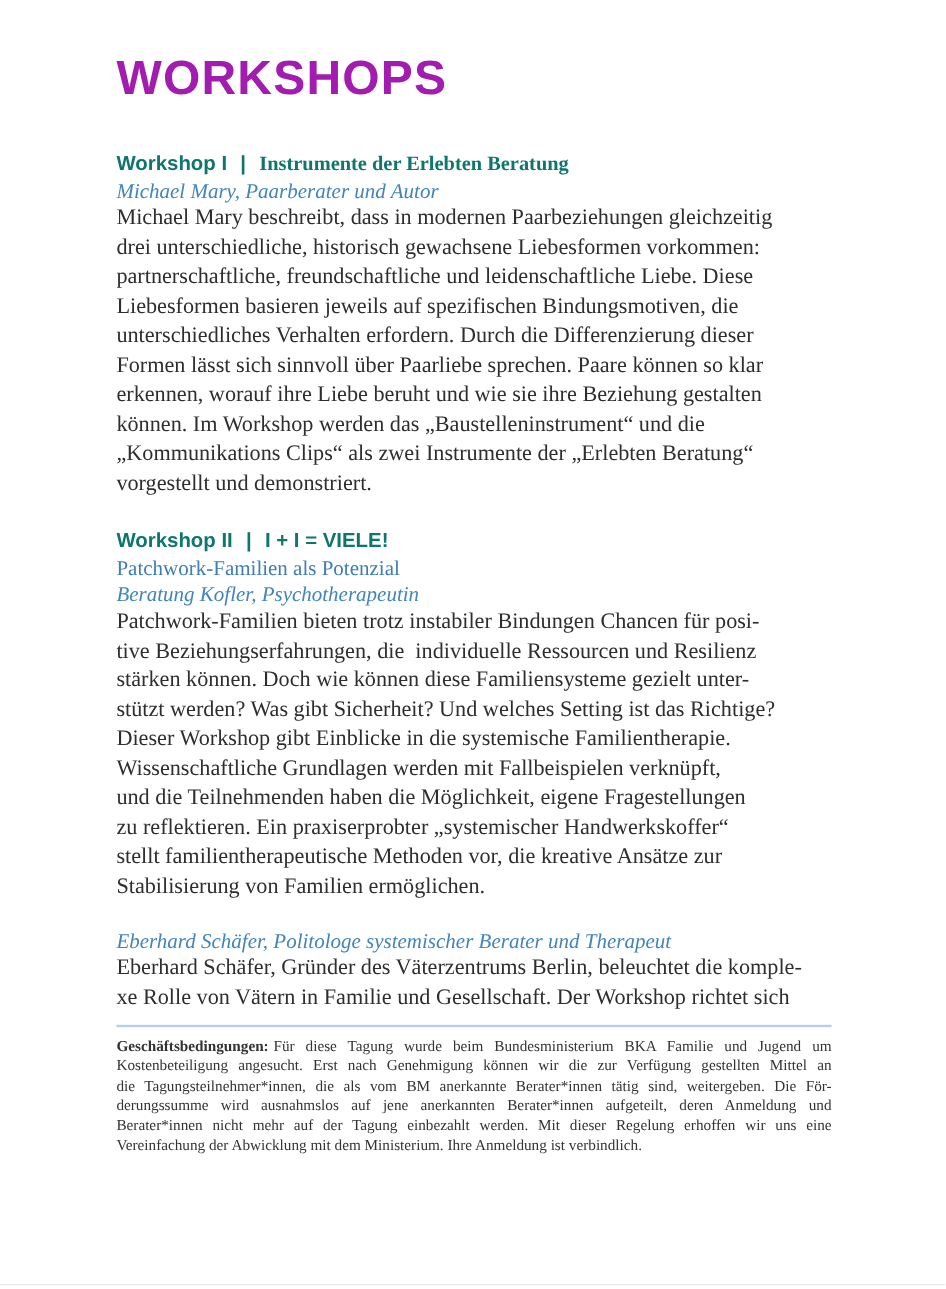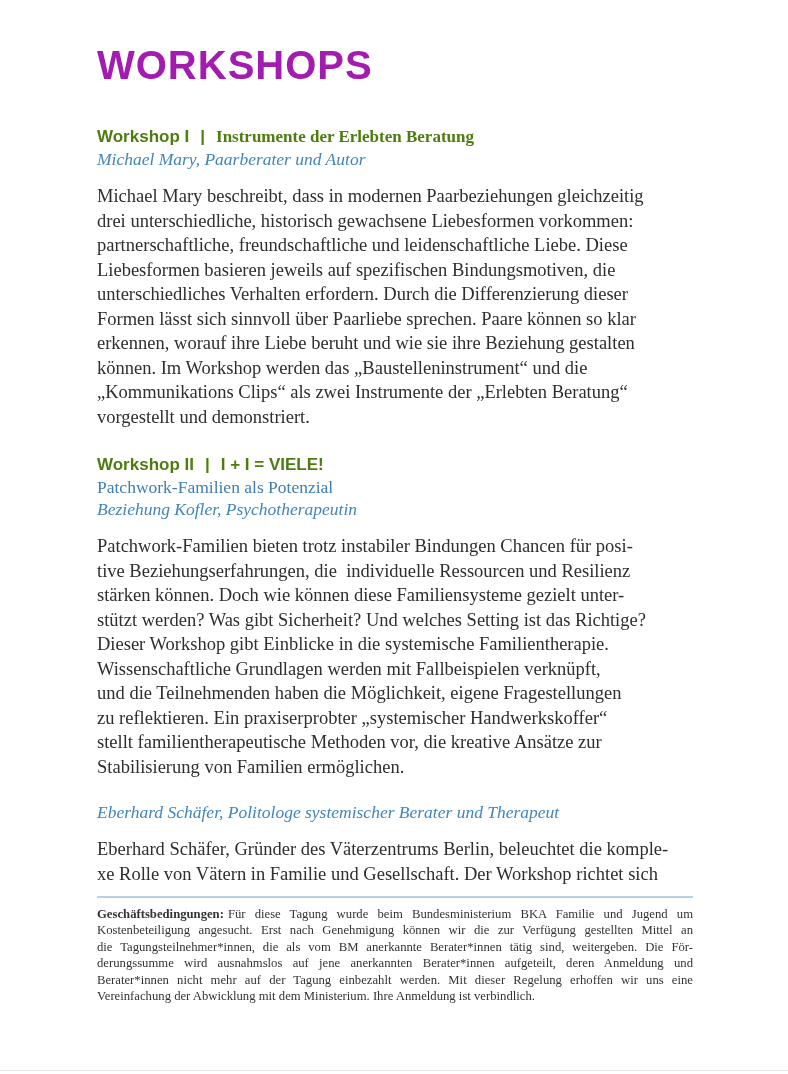--- a/index.html
+++ b/index.html
@@ -22,21 +22,21 @@
     font-size: 40px;
     line-height: 42px;
     letter-spacing: 1px;
     color: #a21caf;
     margin: 0 0 40px 0;
   }
   .ws-head {
     font-size: 17px;
     line-height: 22px;
     font-weight: bold;
-    color: #4d7c0f;
+    color: #0f766e;
   }
   .h-sans { font-family: "Liberation Sans", sans-serif; }
   .h-pipe { font-family: "Liberation Sans", sans-serif; font-weight: bold; margin: 0 11px; }
   .h-serif { font-family: "Liberation Serif", serif; white-space: pre-line; }
   .ws-subtitle {
     font-family: "Liberation Serif", serif;
     font-size: 17.5px; line-height: 22px;
     color: #3F7DB2;
   }
   .ws-speaker {
@@ -44,21 +44,21 @@
     font-style: italic;
     font-size: 17.5px; line-height: 22px;
     color: #4285BA;
   }
   .para {
     font-family: "Liberation Serif", serif;
     font-size: 18.5px;
     line-height: 24.5px;
     color: #2E2E2E;
     white-space: pre;
-    margin-top: 14px;
+    margin-top: 0;
   }
   .ws-2 { margin-top: 25px; }
   .ws-3 { margin-top: 22px; }
   .divider {
     height: 2px;
     background: #B9CFE7;
     margin-top: 10px;
   }
   .footer { margin-top: 8px; }
   .foot-line {
@@ -100,21 +100,21 @@
 können. Im Workshop werden das „Baustelleninstrument“ und die
 „Kommunikations Clips“ als zwei Instrumente der „Erlebten Beratung“
 vorgestellt und demonstriert.</div>
   </section>
 
   <section class="ws ws-2">
     <div class="ws-head">
       <span class="h-sans">Workshop II</span><span class="h-pipe">|</span><span class="h-sans">I + I = VIELE!</span>
     </div>
     <div class="ws-subtitle">Patchwork-Familien als Potenzial</div>
-    <div class="ws-speaker">Beziehung Kofler, Psychotherapeutin</div>
+    <div class="ws-speaker">Beratung Kofler, Psychotherapeutin</div>
     <div class="para">Patchwork-Familien bieten trotz instabiler Bindungen Chancen für posi-
 tive Beziehungserfahrungen, die  individuelle Ressourcen und Resilienz
 stärken können. Doch wie können diese Familiensysteme gezielt unter-
 stützt werden? Was gibt Sicherheit? Und welches Setting ist das Richtige?
 Dieser Workshop gibt Einblicke in die systemische Familientherapie.
 Wissenschaftliche Grundlagen werden mit Fallbeispielen verknüpft,
 und die Teilnehmenden haben die Möglichkeit, eigene Fragestellungen
 zu reflektieren. Ein praxiserprobter „systemischer Handwerkskoffer“
 stellt familientherapeutische Methoden vor, die kreative Ansätze zur
 Stabilisierung von Familien ermöglichen.</div>

